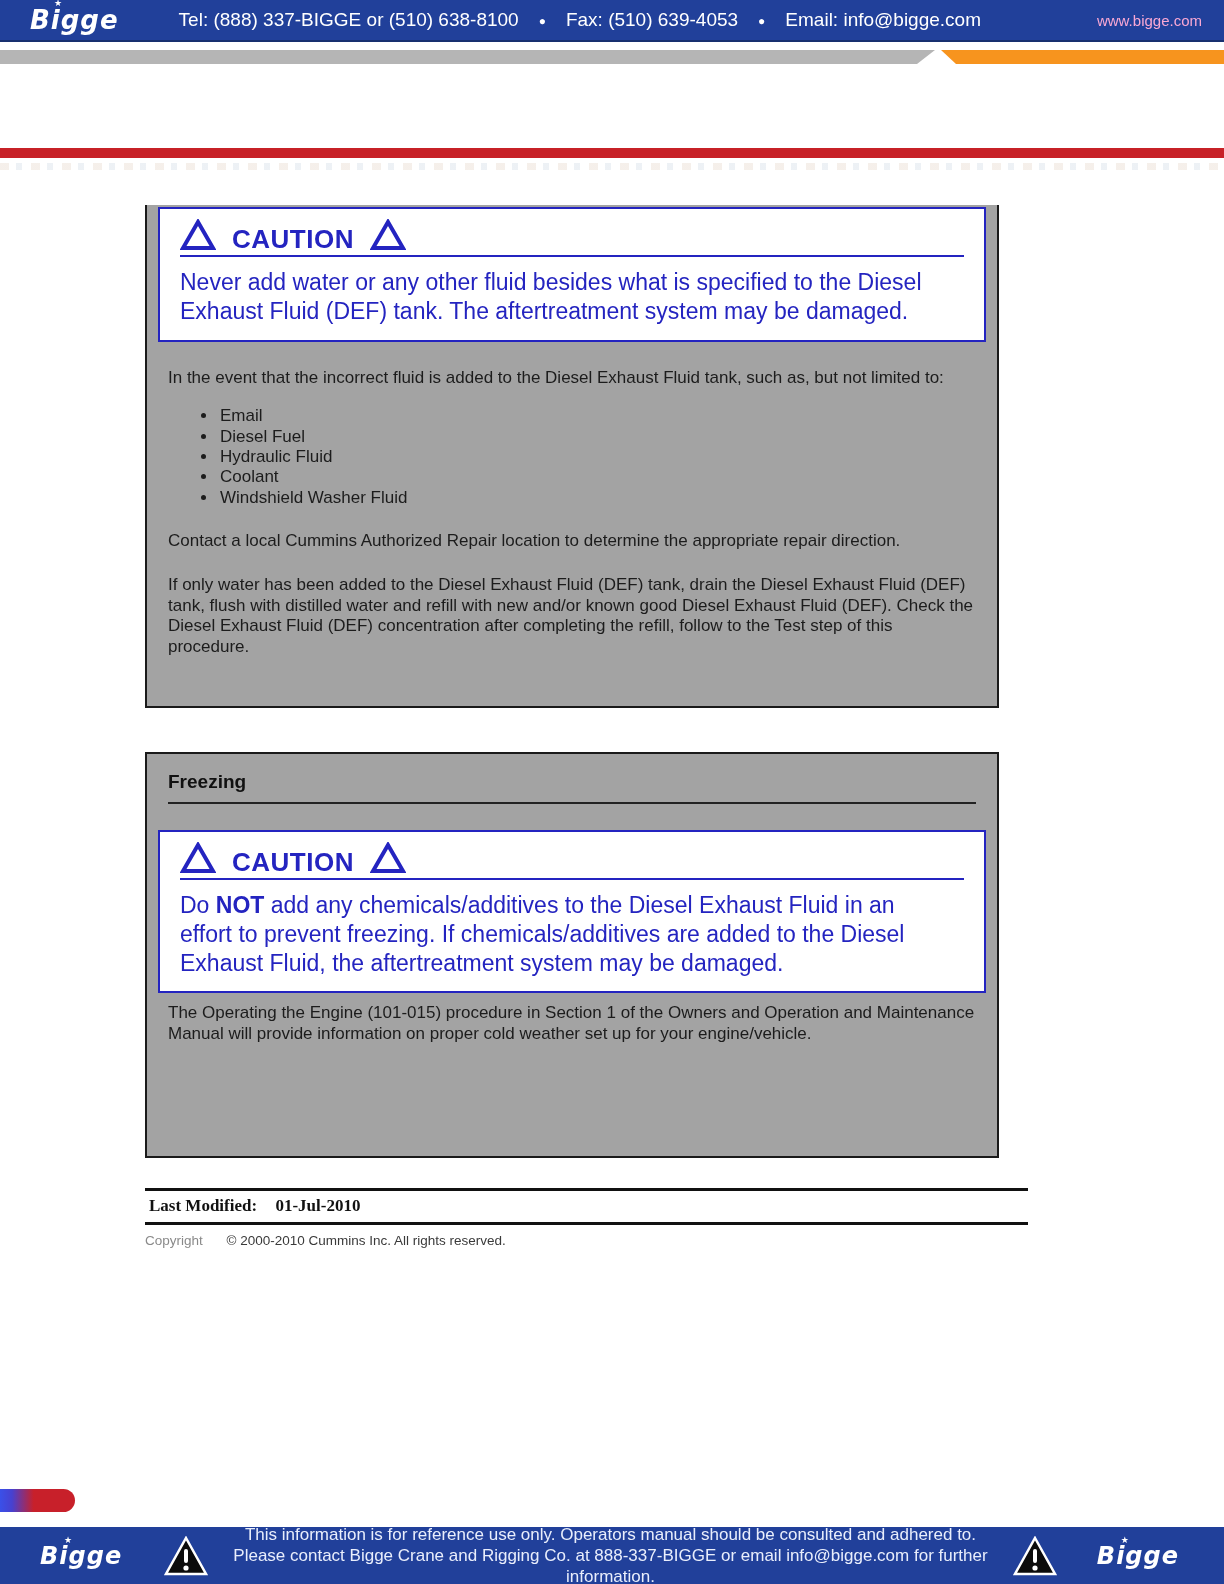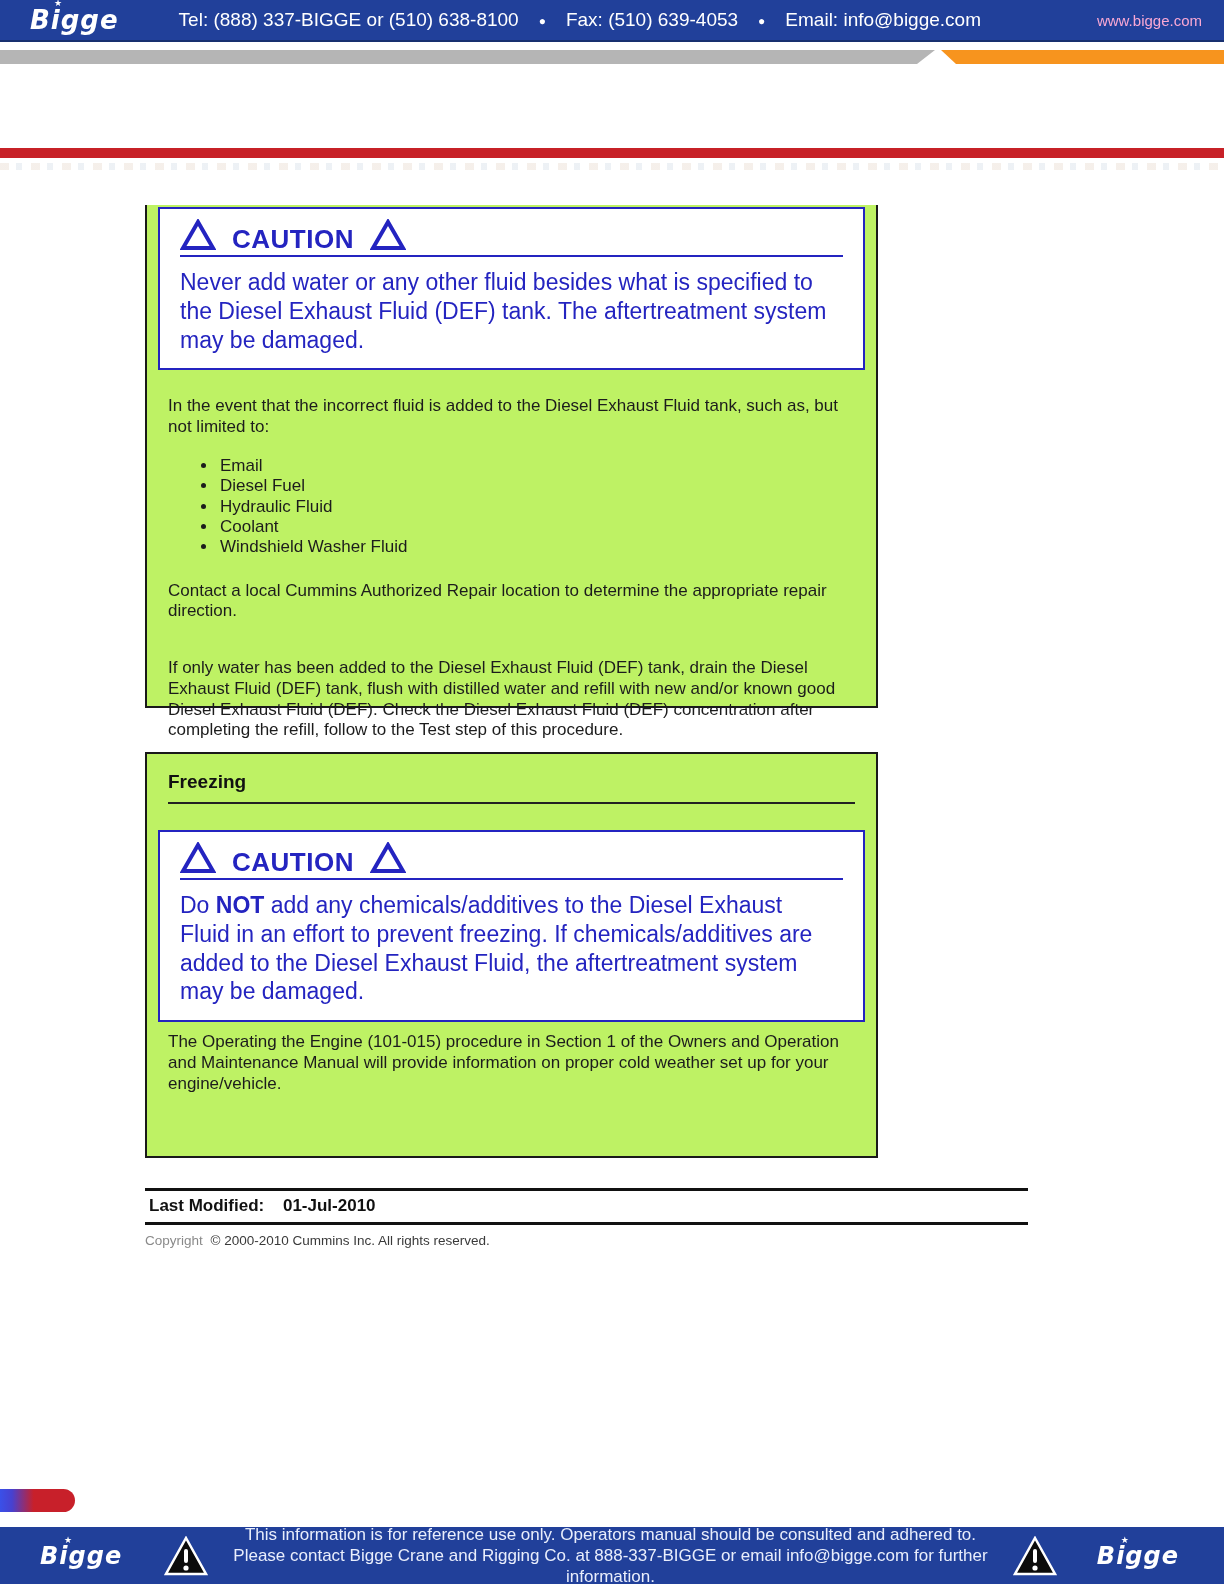--- a/index.html
+++ b/index.html
@@ -43,21 +43,21 @@
     position: absolute; top: 148px; left: 0; width: 1224px; height: 10px; background: #c72127;
   }
   .scan-noise {
     position: absolute; top: 163px; left: 0; width: 1224px; height: 7px; opacity: 0.18;
     background: repeating-linear-gradient(90deg,
       #c9a98d 0 9px, transparent 9px 16px, #9db3c9 16px 22px, transparent 22px 31px);
   }
 
   
   .doc-box {
-    position: absolute; left: 145px; width: 733px; background: #bef264;
+    position: absolute; left: 145px; width: 854px; background: #a3a3a3;
     border: 2px solid #1a1a1a; padding: 0 11px;
     font-size: 17px; line-height: 1.22;
   }
   .box-contamination { top: 205px; height: 503px; border-top: none; padding-top: 2px; }
   .box-freezing { top: 752px; height: 406px; padding-top: 16px; }
 
   .caution-box { border: 2px solid #2424c0; background: #fff; }
   .caution-head {
     display: flex; align-items: flex-end; gap: 16px;
     margin: 10px 20px 0 20px; padding-bottom: 2px;
@@ -68,42 +68,42 @@
     color: #2424c0; font-size: 26px; font-weight: bold; letter-spacing: 0.5px;
     position: relative; top: 3px;
   }
   .caution-text { color: #2424c0; font-size: 23px; line-height: 1.25; padding: 11px 34px 14px 20px; }
 
   .body-para { margin: 0 10px; color: #1c1c1c; }
   .box-contamination .intro { margin-top: 26px; }
   .bullet-list { margin: 18px 10px 0 60px; list-style: disc; }
   .bullet-list li { line-height: 1.2; padding-left: 2px; }
   .box-contamination .para-contact { margin-top: 23px; }
-  .box-contamination .para-water { margin-top: 36px; }
+  .box-contamination .para-water { margin-top: 23px; }
 
   .freezing-heading {
     margin: 0 10px; font-size: 19px; font-weight: bold; color: #111;
     border-bottom: 2px solid #222; padding-bottom: 9px;
   }
   .box-freezing .caution-box { margin-top: 26px; }
   .box-freezing .para-freeze { margin-top: 24px; }
   .box-freezing .para-operating { margin-top: 10px; }
 
   
   .lastmod {
     position: absolute; left: 145px; top: 1188px; width: 883px;
     border-top: 3px solid #111; border-bottom: 3px solid #111;
-    padding: 5px 4px 6px 4px; font-size: 17px; font-weight: bold; color: #111;
+    padding: 5px 4px 6px 4px; font-size: 17px; font-weight: bold; color: #111; font-family: Liberation Serif, serif;
   }
   .lastmod .val { margin-left: 14px; }
   .copyright {
     position: absolute; left: 145px; top: 1233px; width: 883px;
     font-size: 13.5px; color: #3a3a3a;
   }
-  .copyright .c-label { color: #8a8a8a; margin-right: 4px; }
+  .copyright .c-label { color: #8a8a8a; margin-right: 20px; }
 
   
   .footer-pill {
     position: absolute; left: 0; top: 1489px; width: 75px; height: 23px;
     border-radius: 0 14px 14px 0;
     background: linear-gradient(90deg, #3a50e8 0%, #4741d0 16%, #c8202a 45%, #c8202a 100%);
   }
   .bottom-bar {
     position: absolute; left: 0; top: 1527px; width: 1224px; height: 57px;
     background: #21409a; display: flex; align-items: center;

